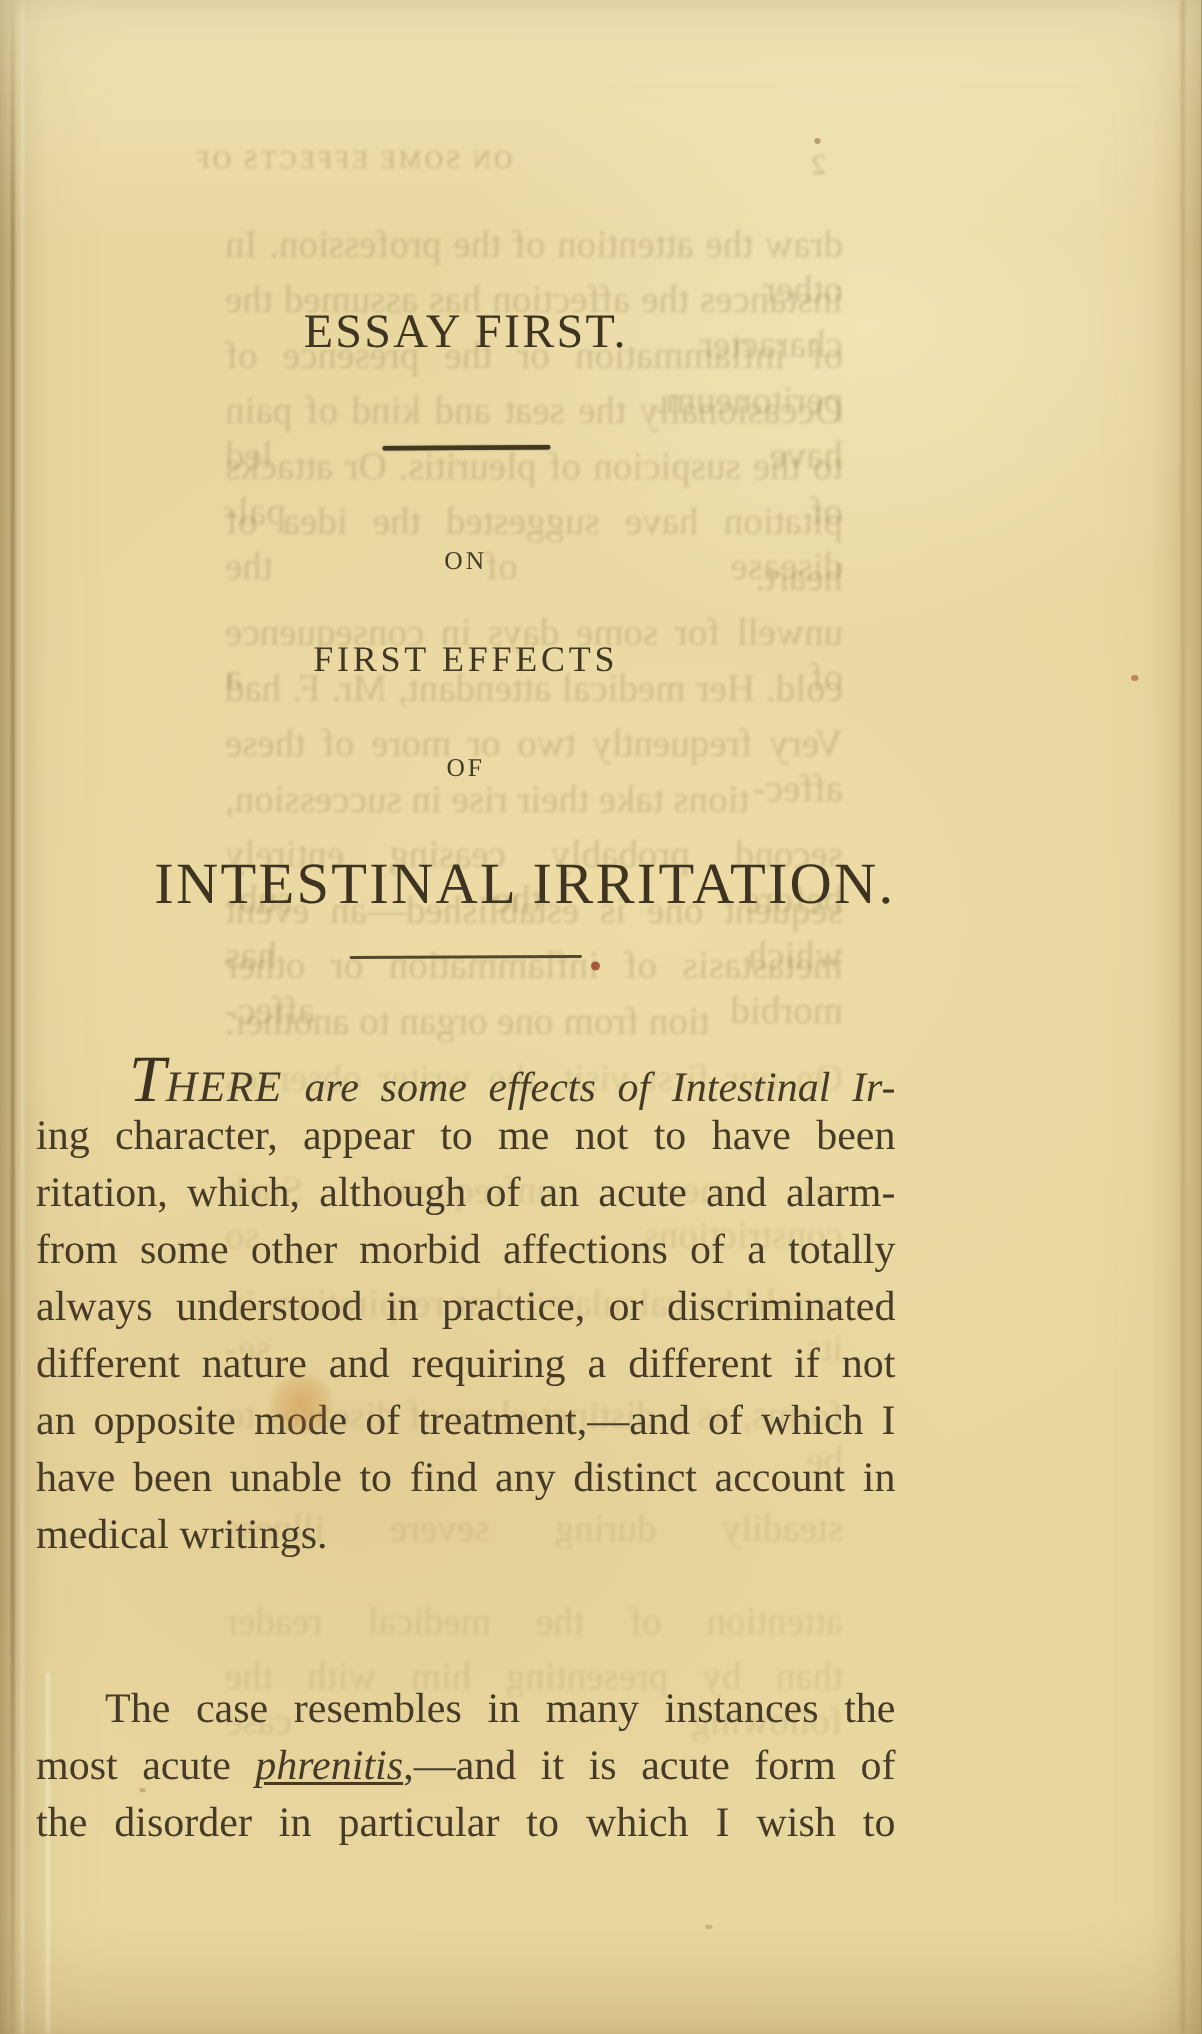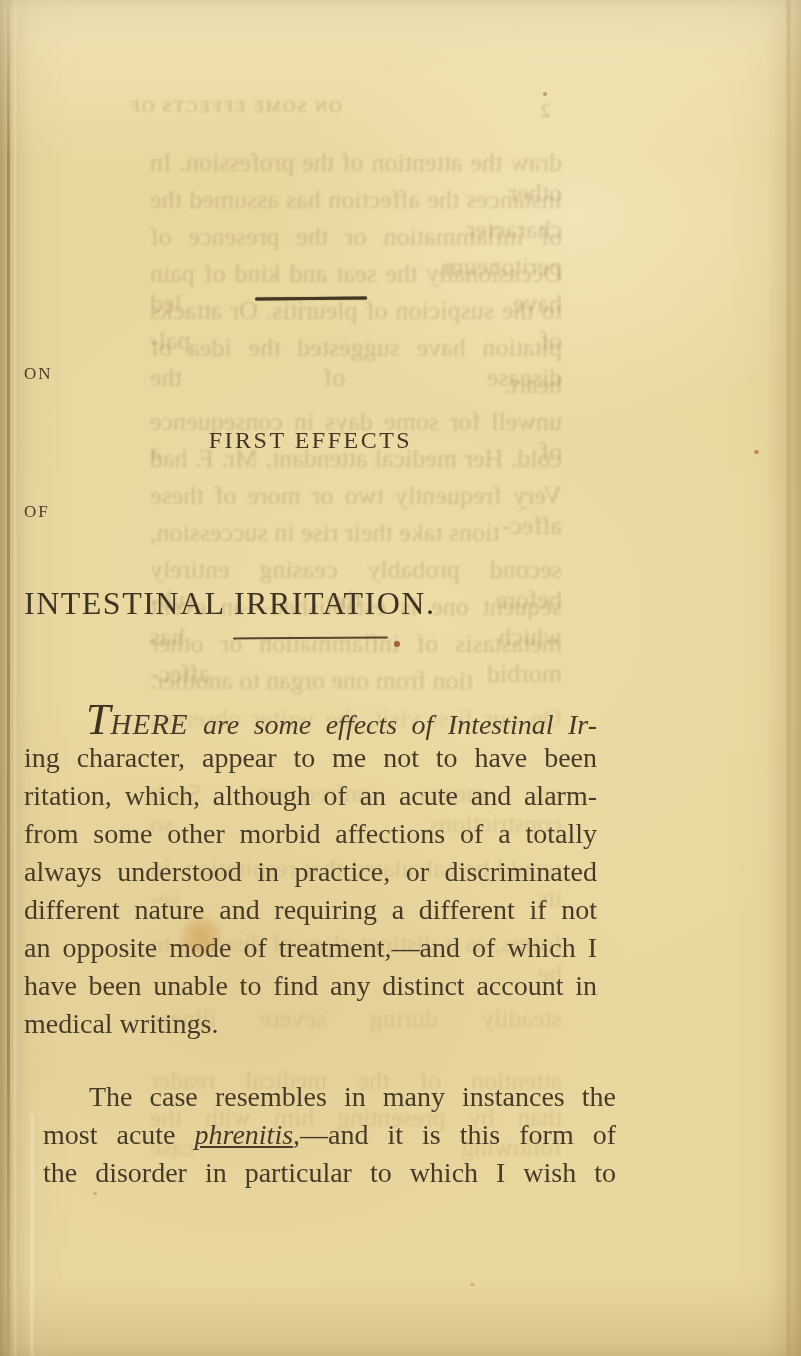--- a/index.html
+++ b/index.html
@@ -68,37 +68,37 @@
     position:absolute; left:24px; top:202px; width:573px;
     text-align:center; font-size:32px; letter-spacing:1.5px;
     color:#3f3422;
   }
   .rule { position:absolute; background:#453823; border-radius:2px; }
   .rule-1 { left:255px; top:297px; width:112px; height:3px;
     box-shadow:0 0 1px rgba(69,56,35,0.8); transform:rotate(-0.4deg); }
   .rule-2 { left:233px; top:637px; width:155px; height:2px; background:#55472e; transform:rotate(-0.3deg); }
 
   .heading-on, .heading-of {
-    position:absolute; left:24px; width:573px; 
+    position:absolute; left:24px; width:573px; text-align:center;
     font-size:17px; letter-spacing:2px; color:#473b27;
   }
   .heading-on { top:364px; }
   .heading-of { top:502px; }
   .heading-some {
     position:absolute; left:24px; top:427px; width:573px; text-align:center;
     font-size:24px; letter-spacing:2.5px; color:#423724;
   }
   .heading-title {
-    position:absolute; left:24px; top:585px; width:573px; text-align:left;
-    font-size:32px; letter-spacing:1.5px; color:#3f3422;
+    position:absolute; left:24px; top:567px; width:573px; text-align:right;
+    font-size:39px; letter-spacing:1.5px; color:#3f3422;
   }
 
   .para { position:absolute; left:24px; width:573px; font-size:28px; color:#473b27; }
   .para-1 { top:701px; }
-  .para-2 { top:1078px;margin-left:19px; }
+  .para-2 { top:1121px; }
   .bline {
     height:38px; line-height:38px; overflow:visible;
     text-align:justify; text-align-last:justify; text-justify:inter-word;
     white-space:normal;
   }
   .bline.lead { padding-left:62px;font-style:italic; }
   .bline.endline { text-align-last:left; }
   .bline.indent { padding-left:46px; }
   .lead-T { font-size:44px; line-height:38px; color:#3d3220; }
   .lead-caps { font-size:29px; letter-spacing:1px; }
@@ -146,20 +146,21 @@
       <div class="ghost-line faint" style="top: 1004px;">steadily during severe illness</div>
       <div class="ghost-line faint" style="top: 1066px;">attention of the medical reader</div>
       <div class="ghost-line faint" style="top: 1103px;">than by presenting him with the following case</div>
     </div>
 
   <div class="crease crease-gutter"></div>
   <div class="crease crease-gutter-light"></div>
   <div class="crease crease-bottom-left"></div>
   <div class="crease edge-right-line"></div>
 
+  <div class="heading-essay">ESSAY FIRST.</div>
 
   <div class="rule rule-1"></div>
 
   <div class="heading-on">ON</div>
 
   <div class="heading-some">FIRST EFFECTS</div>
 
   <div class="heading-of">OF</div>
 
   <div class="heading-title">INTESTINAL IRRITATION.</div>
@@ -173,21 +174,21 @@
     <div class="bline">from some other morbid affections of a totally</div>
     <div class="bline">always understood in practice, or discriminated</div>
     <div class="bline">different nature and requiring a different if not</div>
     <div class="bline">an opposite mode of treatment,—and of which I</div>
     <div class="bline">have been unable to find any distinct account in</div>
     <div class="bline endline">medical writings.</div>
   </div>
 
   <div class="para para-2">
     <div class="bline indent">The case resembles in many instances the</div>
-    <div class="bline"><span>most acute </span><span class="it">phrenitis</span><span>,—and it is this form of</span></div>
+    <div class="bline"><span>most acute </span><span class="it">phrenitis</span><span>,—and it is acute form of</span></div>
     <div class="bline">the disorder in particular to which I wish to</div>
   </div>
 
   <div class="stain stain-rust"></div>
   <div class="stain dot-red"></div>
   <div class="stain speck-a"></div>
   <div class="stain speck-b"></div>
   <div class="stain speck-c"></div>
   <div class="stain speck-d"></div>
 

